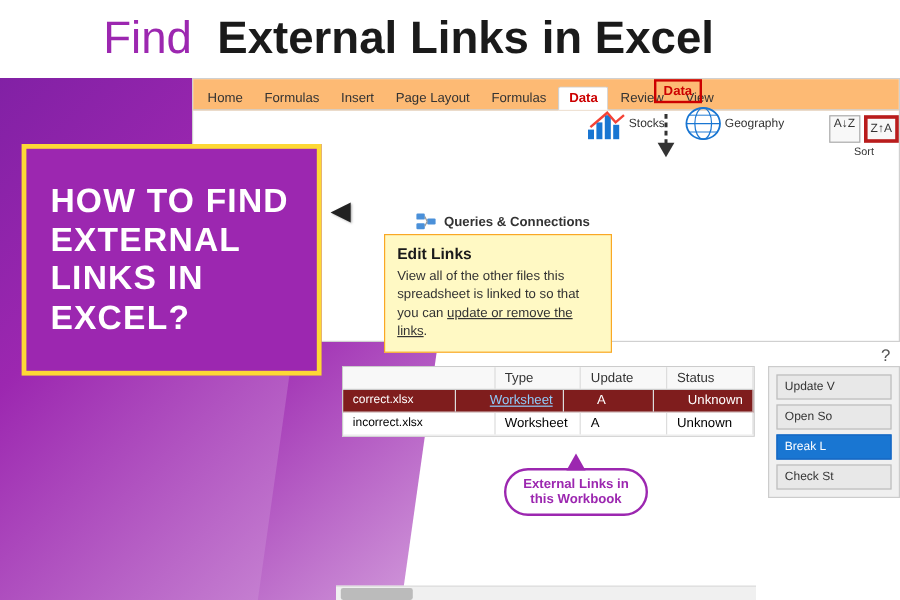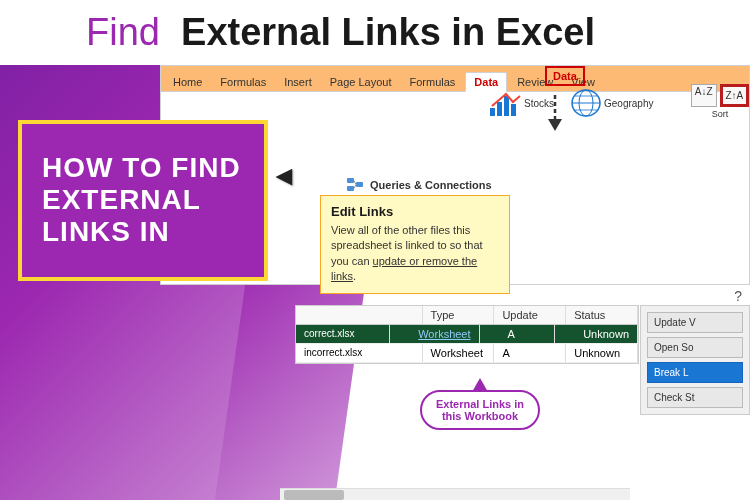--- a/index.html
+++ b/index.html
@@ -236,21 +236,21 @@
       text-transform: uppercase;
       line-height: 1.15;
       letter-spacing: 1px;
       font-family: Impact, Arial Black, sans-serif;
     }
 
     
     .excel-table-area {
       position: absolute;
       top: 305px;
-      left: 295px;
+      left: 285px;
       width: 344px;
       background: #fff;
       border: 1px solid #ccc;
       z-index: 6;
     }
 
     .excel-table-header {
       display: flex;
       background: #f8f8f8;
       border-bottom: 1px solid #ccc;
@@ -264,21 +264,21 @@
       border-right: 1px solid #ddd;
     }
 
     .excel-row {
       display: flex;
       font-size: 11px;
       border-bottom: 1px solid #eee;
     }
 
     .excel-row.selected {
-      background: #14532d;
+      background: #7f1d1d;
       color: #fff;
       gap: 20px;
     }
 
     .excel-row .excel-col {
       color: inherit;
     }
 
     .excel-row .link-text {
       color: #1976d2;
@@ -482,21 +482,21 @@
       <ellipse cx="18" cy="15" rx="7" ry="13" fill="none" stroke="#1976d2" stroke-width="1"></ellipse>
       <line x1="4" y1="15" x2="32" y2="15" stroke="#1976d2" stroke-width="1"></line>
       <line x1="6" y1="8" x2="30" y2="8" stroke="#1976d2" stroke-width="0.8"></line>
       <line x1="6" y1="22" x2="30" y2="22" stroke="#1976d2" stroke-width="0.8"></line>
     </svg>
     <span>Geography</span>
   </div>
 </div>
 
 <div class="sort-area">
-  <div style="display:flex; gap:3px; margin-bottom:2px;">
+  <div style="display:flex; gap:3px; margin-bottom:2px;margin-top:12px;">
     <div style="font-size:10px; border:1px solid #aaa; padding:1px 3px; cursor:pointer; background:#f8f8f8;">A↓Z</div>
     <div style="font-size:10px; border:3px solid #b91c1c; padding:3px 3px; cursor:pointer; background:#f8f8f8;">Z↑A</div>
   </div>
   <span style="font-size:9px;">Sort</span>
 </div>
 
 <div class="data-tab-highlight">Data</div>
 
 <div class="dashed-arrow-container">
   <svg width="30" height="40" class="dashed-arrow">
@@ -510,20 +510,21 @@
   <div class="tooltip-text">
     View all of the other files this spreadsheet is linked to so that you can <span class="underline">update or remove the links</span>.
   </div>
 </div>
 
 <div class="left-box">
   <div class="left-box-text">
     <span>HOW TO FIND</span><br>
     <span>EXTERNAL</span><br>
     <span>LINKS IN</span><br>
+    <span>EXCEL?</span>
   </div>
 </div>
 
 <div class="excel-table-area">
   <div class="excel-table-header">
     <div class="excel-col" style="flex:2;"></div>
     <div class="excel-col">Type</div>
     <div class="excel-col">Update</div>
     <div class="excel-col">Status</div>
   </div>

